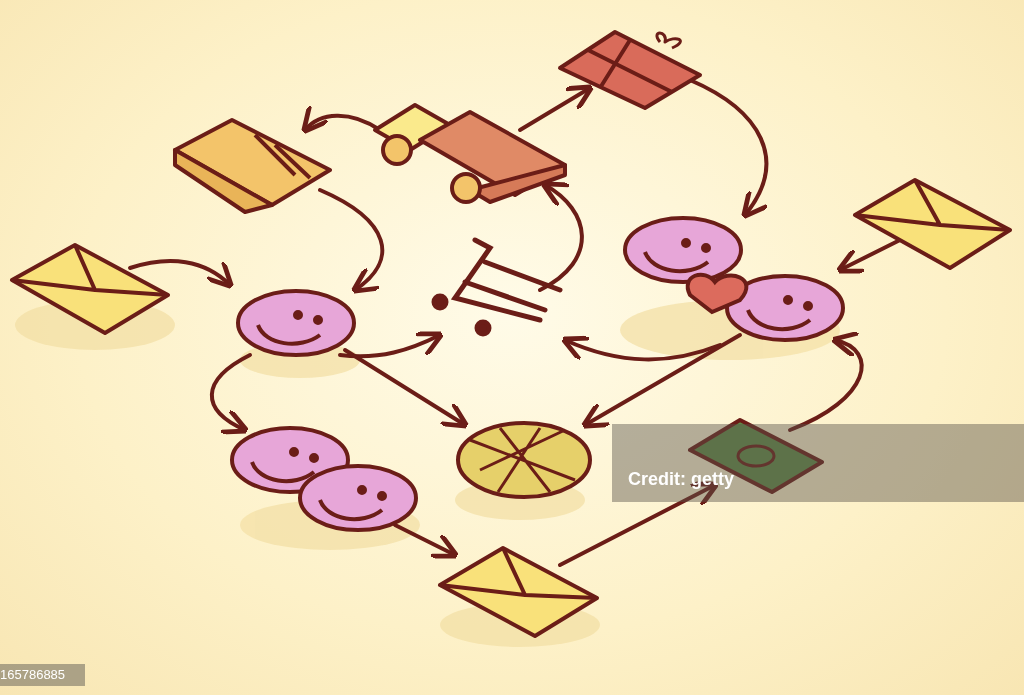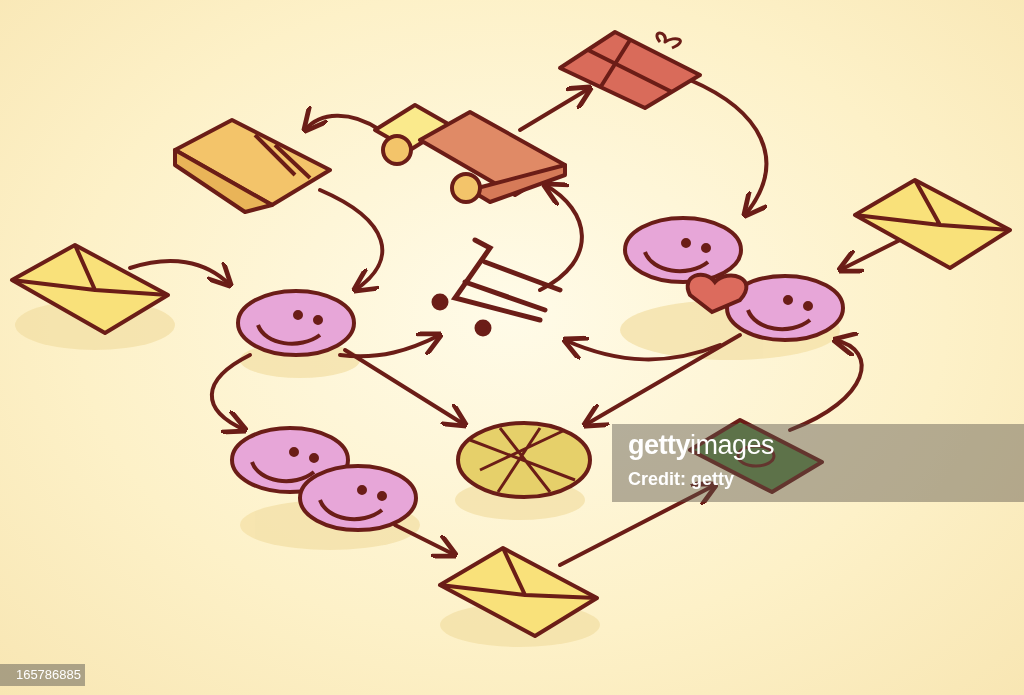--- a/index.html
+++ b/index.html
@@ -3,21 +3,21 @@
 <meta charset="utf-8">
 <style>
   html,body{margin:0;padding:0;}
   body{width:1024px;height:695px;overflow:hidden;background:radial-gradient(ellipse at 50% 45%,#fffbe8 0%,#fdf1c8 60%,#f8e6b3 100%);font-family:"Liberation Sans",sans-serif;position:relative;}
   #stage{position:absolute;left:0;top:0;width:1024px;height:695px;}
   .wm{position:absolute;left:612px;top:424px;width:412px;height:78px;background:rgba(90,85,75,0.45);color:#fff;}
   .wm .brand{position:absolute;left:16px;top:6px;font-size:27px;letter-spacing:-0.5px;}
   .wm .brand b{font-weight:bold;}
   .wm .brand span{font-weight:normal;}
   .wm .credit{position:absolute;left:16px;top:45px;font-size:18px;font-weight:bold;}
-  .imgid{position:absolute;left:0;top:664px;width:85px;height:22px;background:rgba(120,115,100,0.6);color:#fff;font-size:13px;line-height:22px;text-align:right;padding-right:4px;box-sizing:border-box;}
+  .imgid{position:absolute;left:0;top:664px;width:85px;height:22px;background:rgba(120,115,100,0.6);color:#fff;font-size:13px;line-height:22px;padding-right:4px;box-sizing:border-box;}
 </style>
 </head>
 <body>
 
 <svg id="stage" viewBox="0 0 1024 695" xmlns="http://www.w3.org/2000/svg">
   <defs>
     <marker id="ah" viewBox="0 0 10 10" refX="9" refY="5" markerWidth="6" markerHeight="6" orient="auto-start-reverse">
       <path d="M0,0 L10,5 L0,10" fill="none" stroke="#6b1d17" stroke-width="2"></path>
     </marker>
   </defs>
@@ -125,16 +125,15 @@
     <ellipse cx="756" cy="456" rx="18" ry="10" fill="none" stroke-width="3"></ellipse>
   </g>
 
   <g stroke="#6b1d17" stroke-width="4" stroke-linejoin="round">
     <path d="M440,585 L503,548 L597,598 L535,636 Z" fill="#f9e17a"></path>
     <path d="M440,585 L525,595 L503,548 M525,595 L597,598" fill="none"></path>
   </g>
 </svg>
 
 <div class="wm">
-  <div class="brand"><b>getty</b><span>images</span></div>
   <div class="credit">Credit: getty</div>
 </div>
 <div class="imgid">165786885</div>
 
 </body></html>

